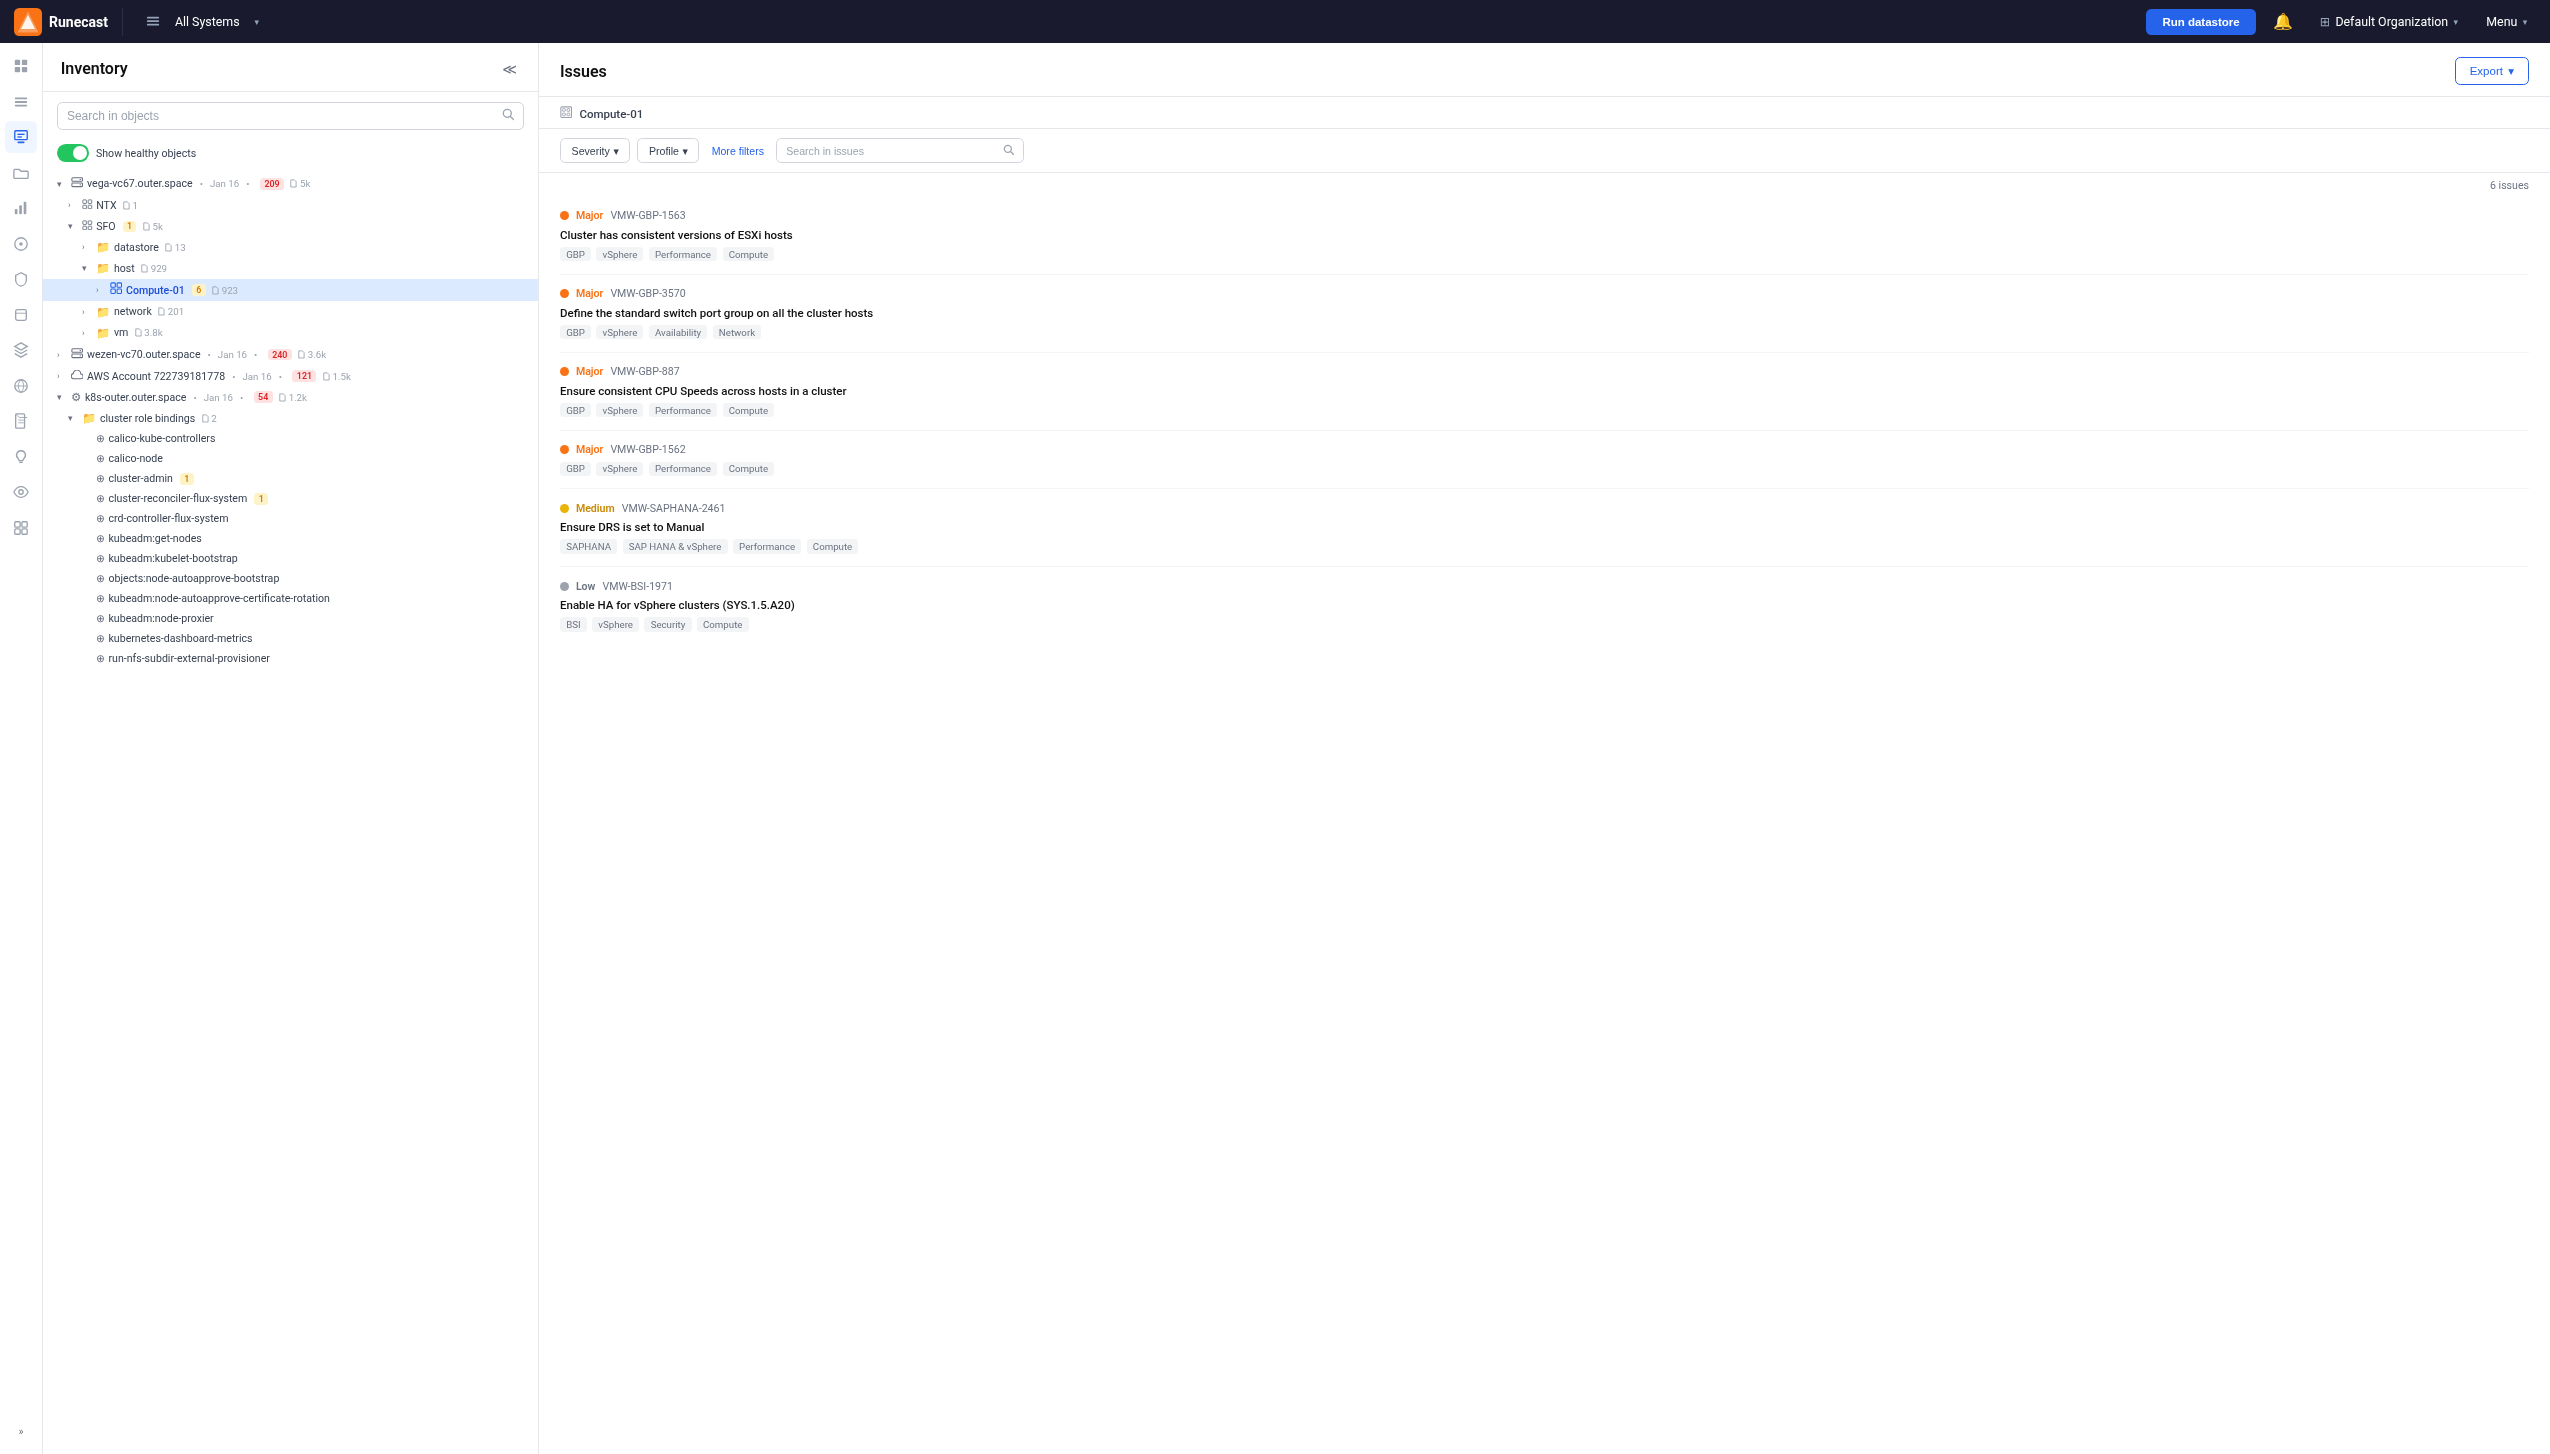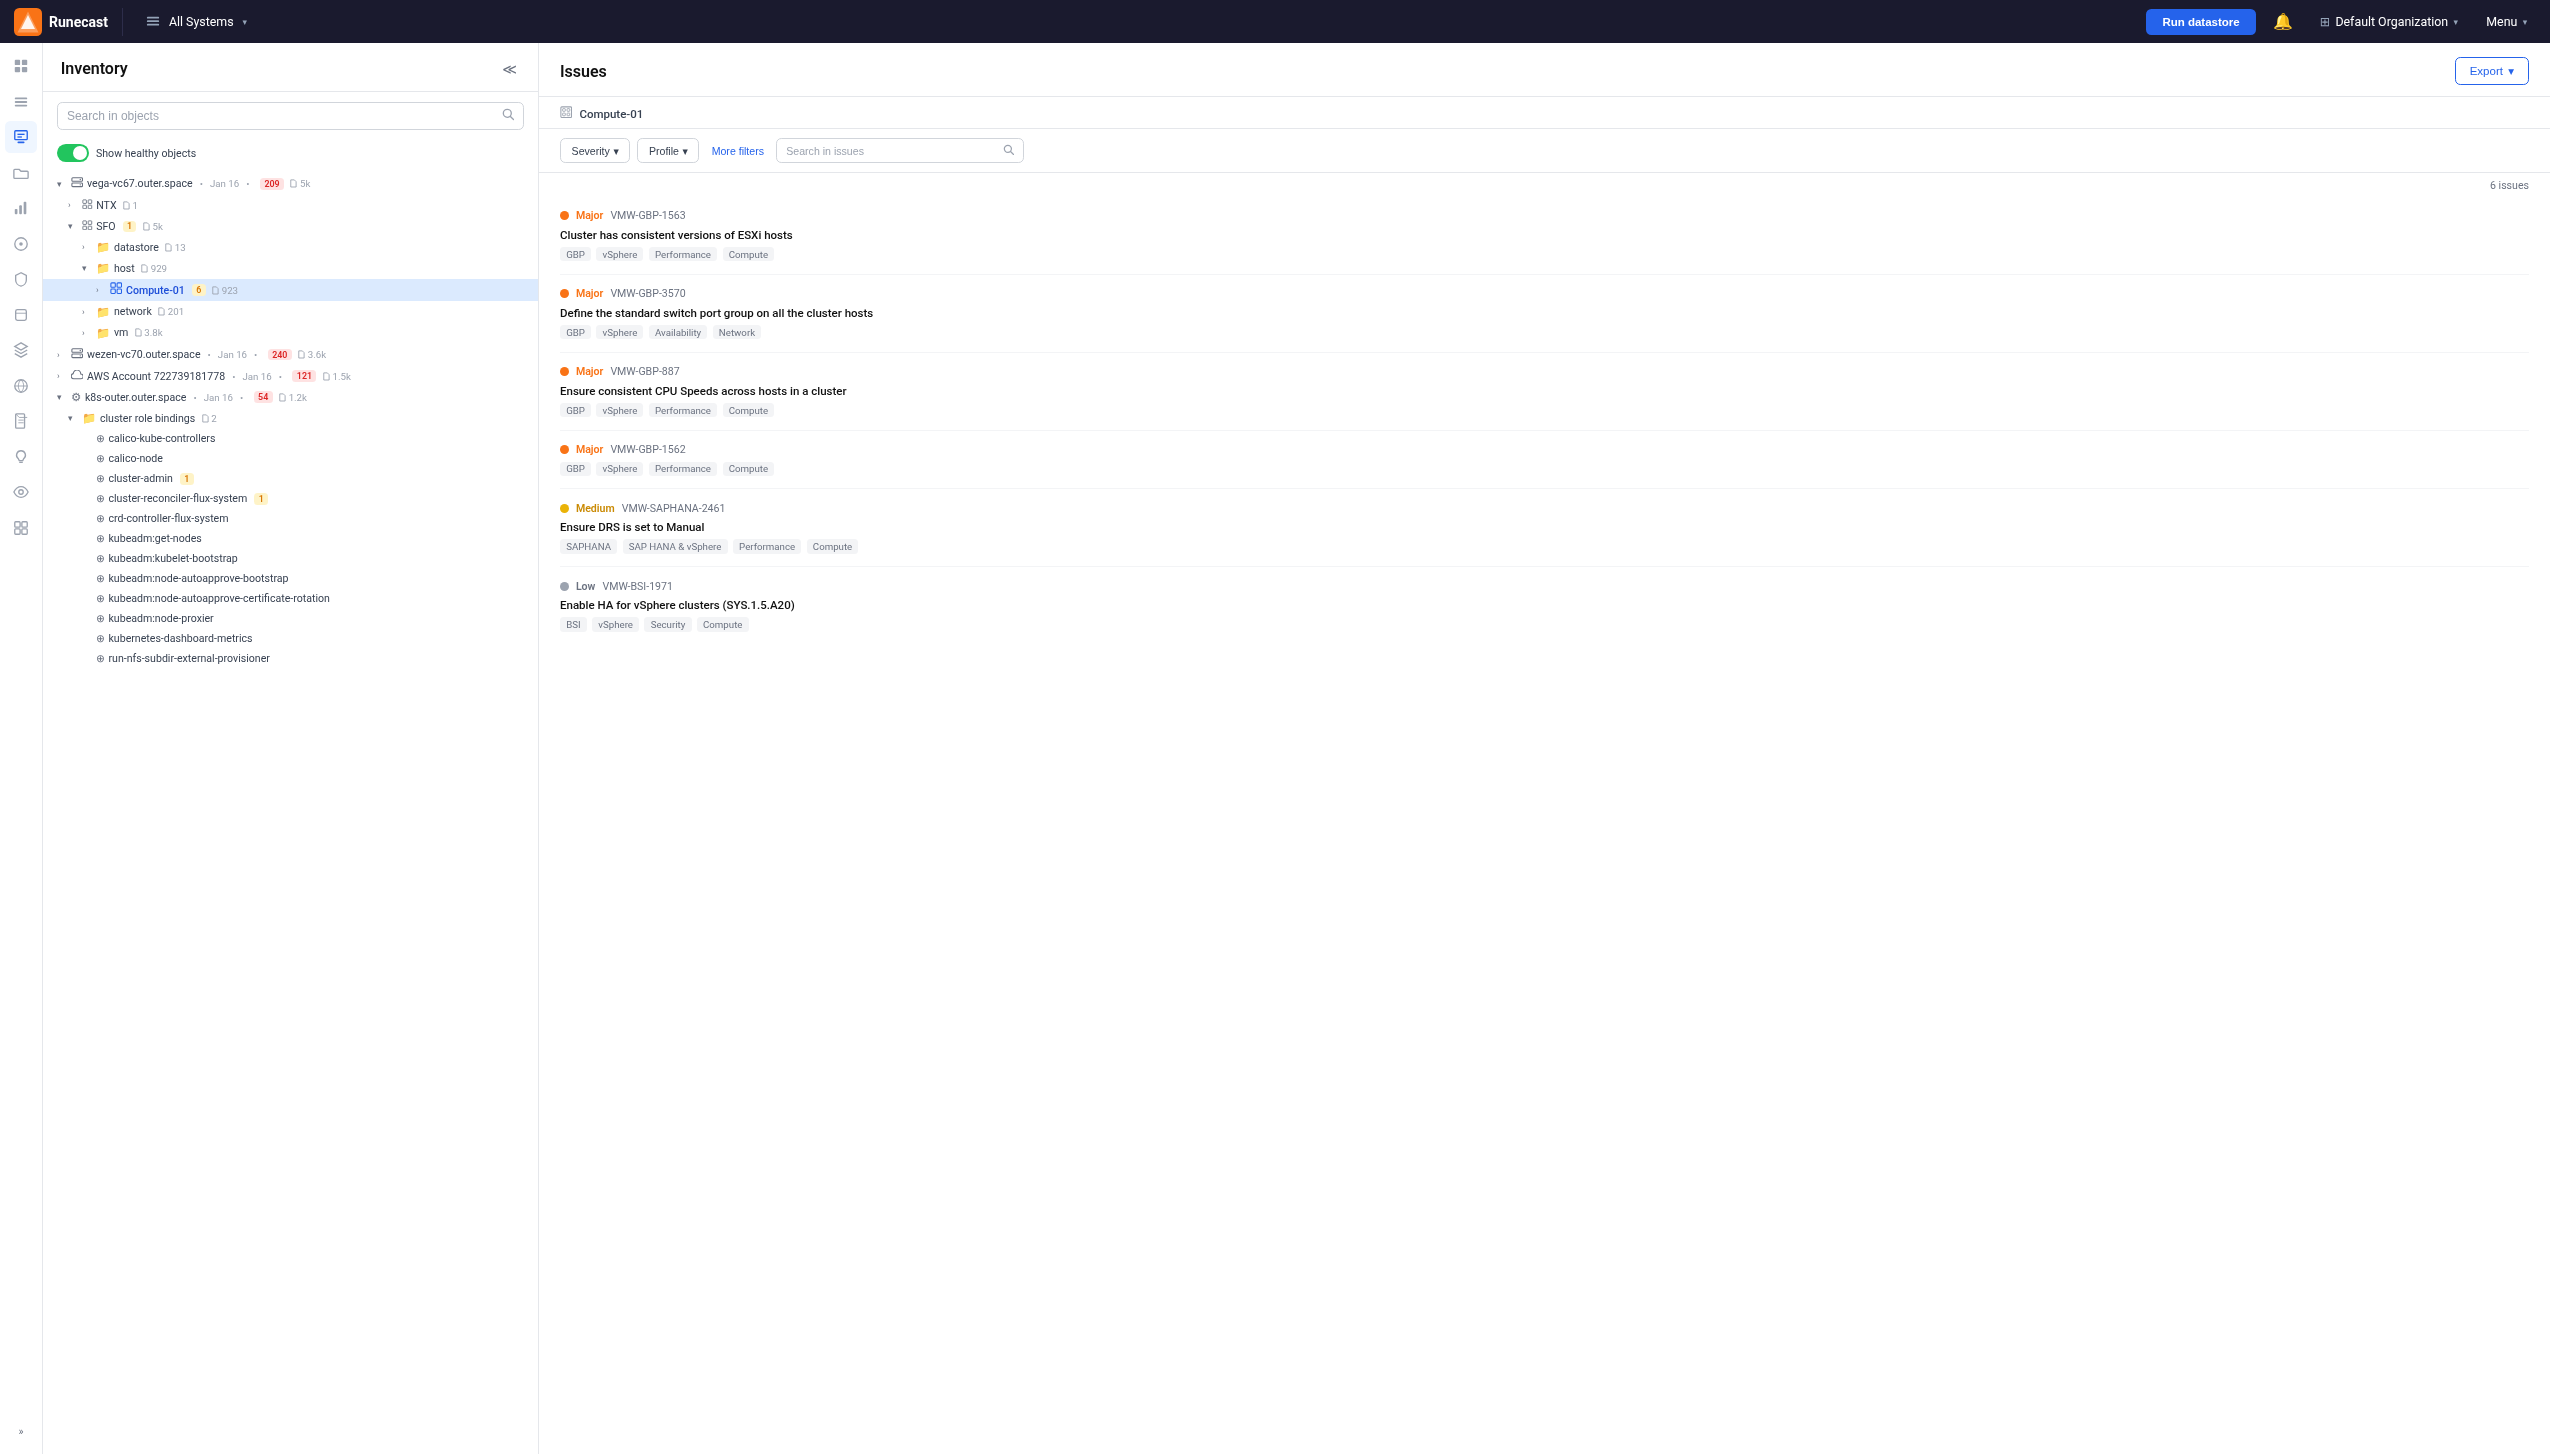--- a/index.html
+++ b/index.html
@@ -6,21 +6,21 @@
     body { font-family: -apple-system, BlinkMacSystemFont, 'Segoe UI', Roboto, sans-serif; background: #f0f2f5; color: #1a1a2e; font-size: 11.5px; }
 
     
     .topnav {
       display: flex; align-items: center; background: #1a1a2e; height: 43px;
       padding: 0 14px; gap: 10.6px; position: fixed; top: 0; left: 0; right: 0; z-index: 100;
     }
     .logo { display: flex; align-items: center; gap: 7px; color: #fff; font-weight: 700; font-size: 14px; }
     .logo-icon { width: 28px; height: 28px; }
     .nav-divider { width: 0.9px; height: 28px; background: #2d2d4a; margin: 0 3.5px; }
-    .system-selector { display: flex; align-items: center; gap: 9px; color: #fff; font-size: 12.4px; cursor: pointer; padding: 5.3px 8.9px; border-radius: 3.5px; }
+    .system-selector { display: flex; align-items: center; gap: 15px; color: #fff; font-size: 12.4px; cursor: pointer; padding: 5.3px 8.9px; border-radius: 3.5px; }
     .nav-spacer { flex: 1; }
     .run-analysis-btn {
       background: #2563eb; color: #fff; border: none; padding: 7px 16px;
       border-radius: 5.3px; font-size: 11.5px; font-weight: 600; cursor: pointer;
     }
     .bell-btn { background: none; border: none; color: #fff; cursor: pointer; padding: 7px; font-size: 16px; }
     .org-selector { display: flex; align-items: center; gap: 5.3px; color: #fff; font-size: 12.4px; cursor: pointer; padding: 5.3px 8.9px; }
     .menu-btn { display: flex; align-items: center; gap: 5.3px; color: #fff; font-size: 12.4px; cursor: pointer; padding: 5.3px 8.9px; }
 
     
@@ -578,21 +578,21 @@
         <span class="tree-label">kubeadm:get-nodes</span>
       </div>
       <div class="tree-item indent-2">
         <span class="chevron"></span>
         <span style="color:#6b7280; font-size:10.6px;">⊕</span>
         <span class="tree-label">kubeadm:kubelet-bootstrap</span>
       </div>
       <div class="tree-item indent-2">
         <span class="chevron"></span>
         <span style="color:#6b7280; font-size:10.6px;">⊕</span>
-        <span class="tree-label">kubeadm:node-autoapprove-bootstrap</span>
+        <span class="tree-label">objects:node-autoapprove-bootstrap</span>
       </div>
       <div class="tree-item indent-2">
         <span class="chevron"></span>
         <span style="color:#6b7280; font-size:10.6px;">⊕</span>
         <span class="tree-label">kubeadm:node-autoapprove-certificate-rotation</span>
       </div>
       <div class="tree-item indent-2">
         <span class="chevron"></span>
         <span style="color:#6b7280; font-size:10.6px;">⊕</span>
         <span class="tree-label">kubeadm:node-proxier</span>

